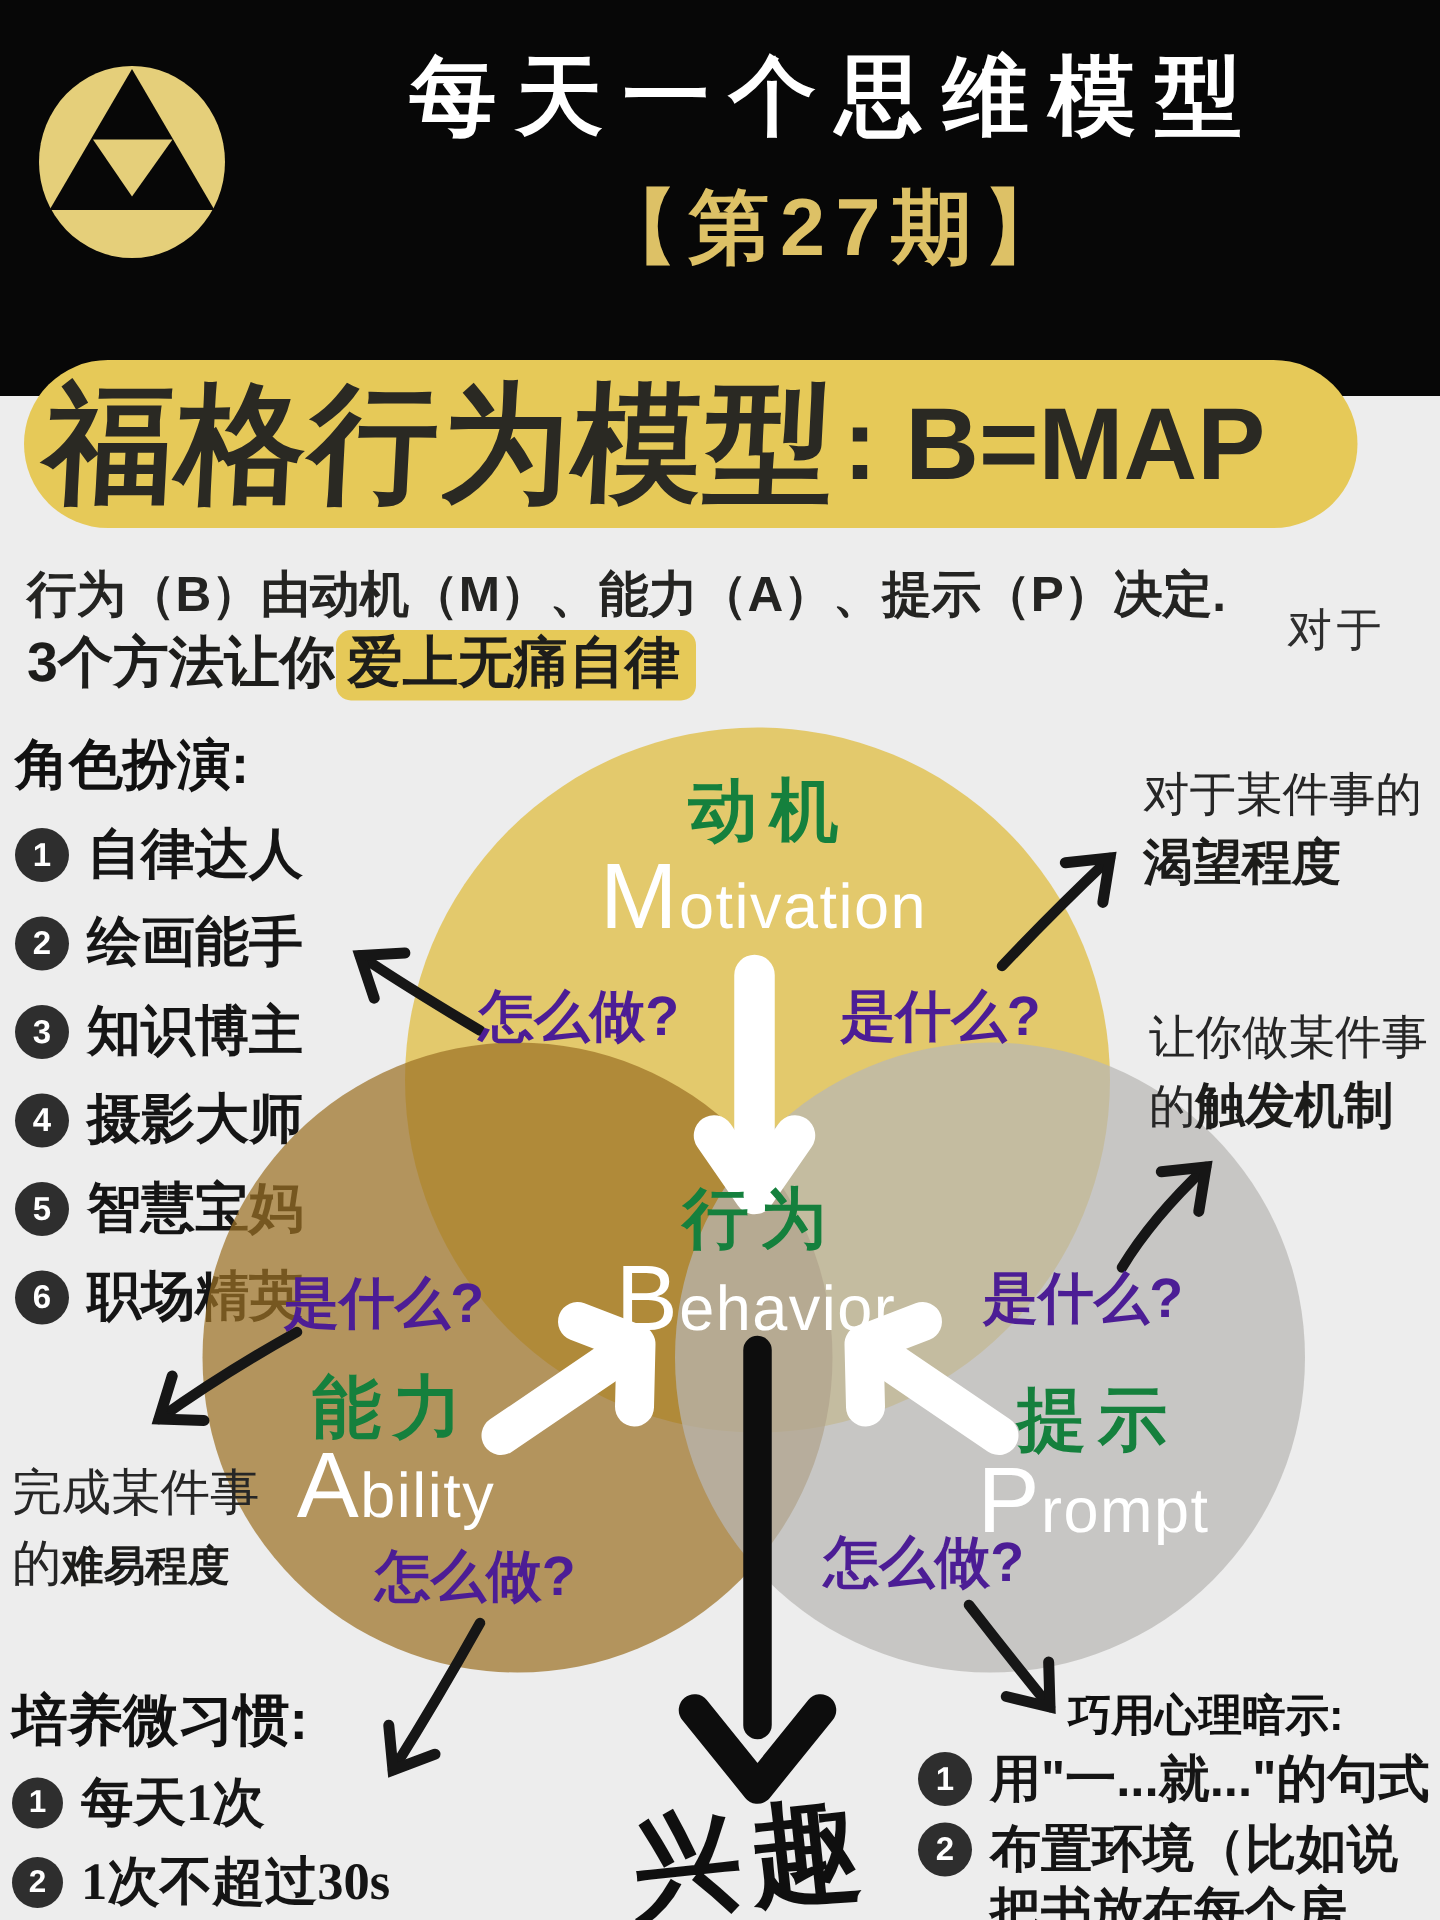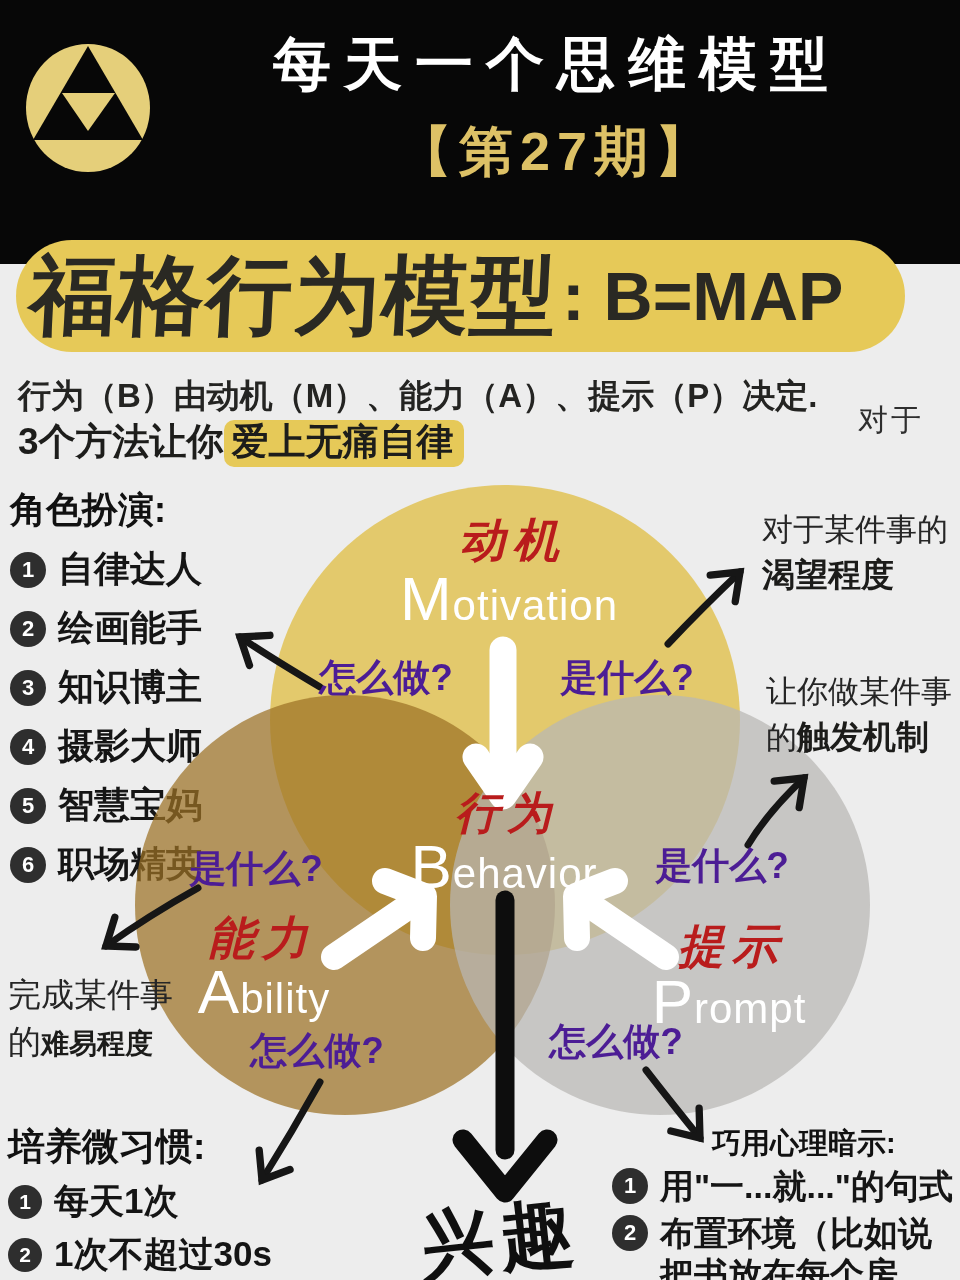--- a/index.html
+++ b/index.html
@@ -28,33 +28,33 @@
   .roles{position:absolute;left:10px;top:486px;}
   .list-heading{font-size:36px;font-weight:900;color:#111;white-space:nowrap;}
   .row{display:flex;align-items:center;gap:12px;margin-top:10px;white-space:nowrap;}
   .badge{width:36px;height:36px;border-radius:50%;background:#2e2e2e;color:#fff;display:flex;
          align-items:center;justify-content:center;font-size:22px;font-weight:700;flex:0 0 36px;}
   .row-label{font-size:36px;font-weight:800;color:#151515;}
   
   .venn{position:absolute;left:0;top:0;width:960px;height:1280px;}
   
   .vlabel{position:absolute;transform:translate(-50%,-50%);white-space:nowrap;}
-  .zh-label{font-size:46px;font-weight:900;color:#b91c1c;letter-spacing:8px;text-indent:8px;font-style:italic;}
+  .zh-label{font-size:46px;font-weight:900;color:#15803d;letter-spacing:8px;text-indent:8px;}
   .en-label{font-size:42px;font-weight:400;color:#ffffff;letter-spacing:1px;text-align:center;}
   .en-label .init{font-size:62px;}
   .q-label{font-size:37px;font-weight:900;color:#4c1d95;}
   
   .note{position:absolute;font-size:31px;font-weight:500;color:#262626;line-height:1.42;white-space:nowrap;}
   .note .bold{font-weight:900;font-size:33px;color:#1c1c1a;}
   
   .micro{position:absolute;left:8px;top:1122px;}
   .micro .list-heading{font-size:37px;}
   .micro .row{margin-top:6px;}
   .micro .badge{width:34px;height:34px;flex:0 0 34px;font-size:21px;}
-  .micro .row-label{font-size:35px;}
+  .micro .row-label{font-size:35px;font-family:Liberation Serif, serif;}
   .hints-heading{position:absolute;left:712px;top:1124px;font-size:29px;font-weight:900;color:#111;white-space:nowrap;}
   .hints{position:absolute;left:612px;top:1160px;width:348px;}
   .hints .row{align-items:flex-start;margin-top:6px;white-space:normal;}
   .hints .badge{width:36px;height:36px;flex:0 0 36px;margin-top:2px;}
   .hints .row-label{font-size:34px;font-weight:800;line-height:1.2;width:300px;}
   
   .interest{position:absolute;left:500px;top:1240px;transform:translate(-50%,-50%) rotate(-6deg);
             font-size:74px;font-weight:900;color:#0f0f0f;letter-spacing:6px;white-space:nowrap;}
 </style>
 </head>

